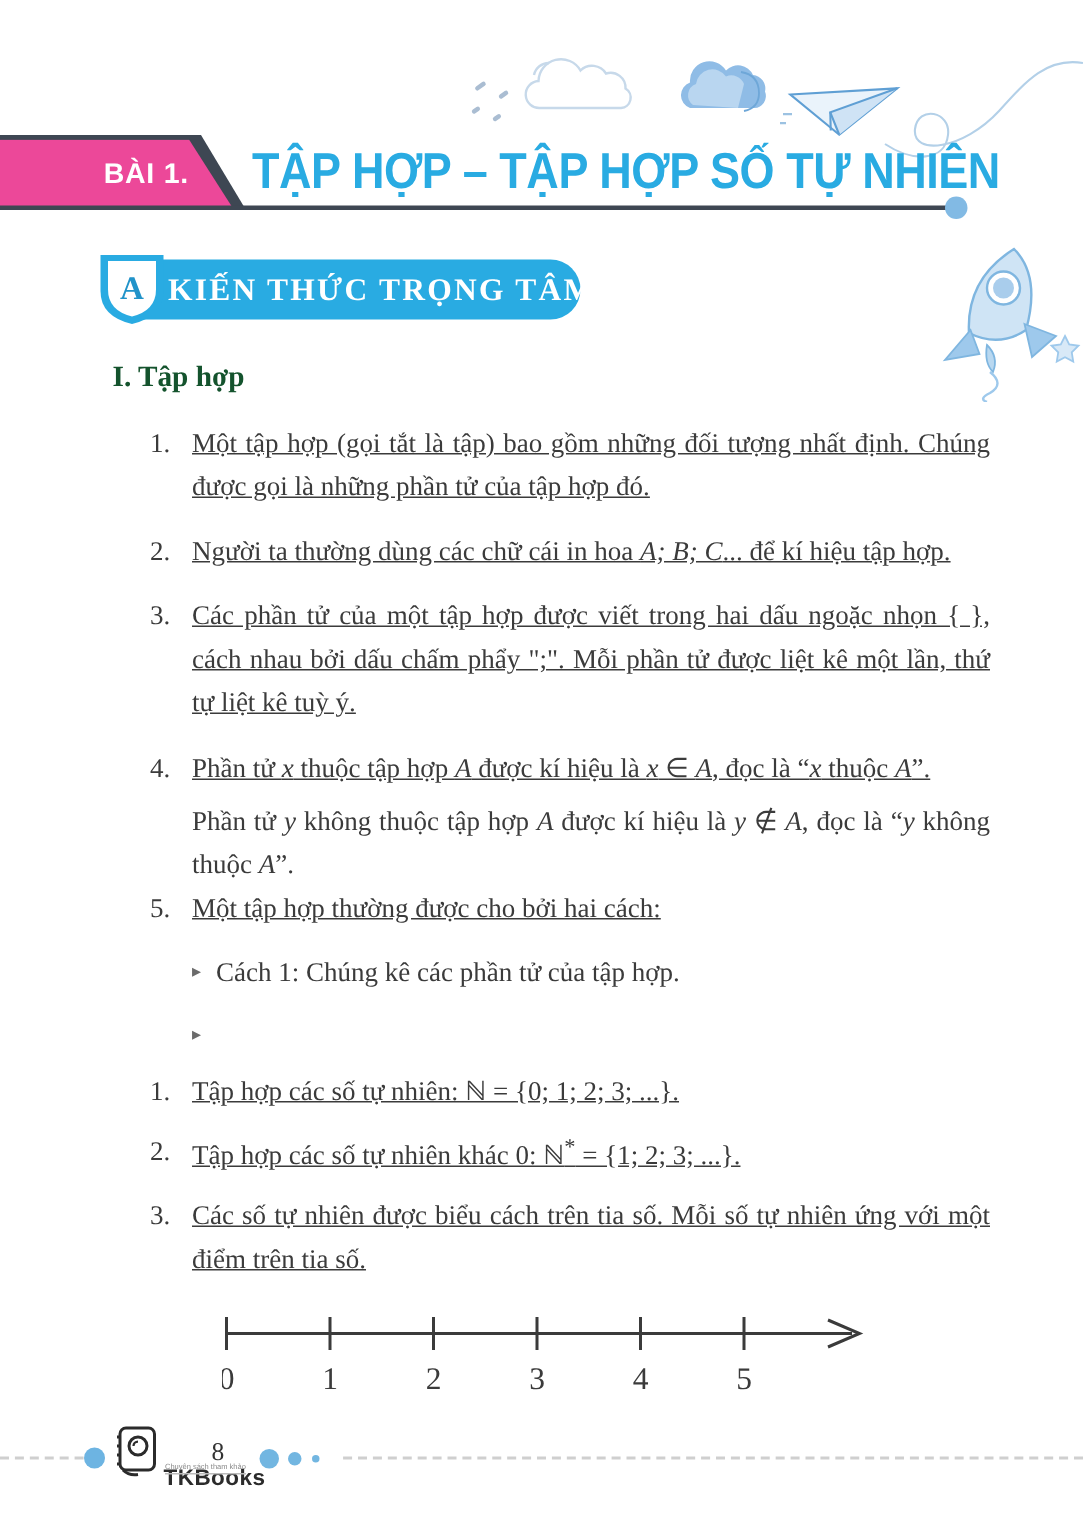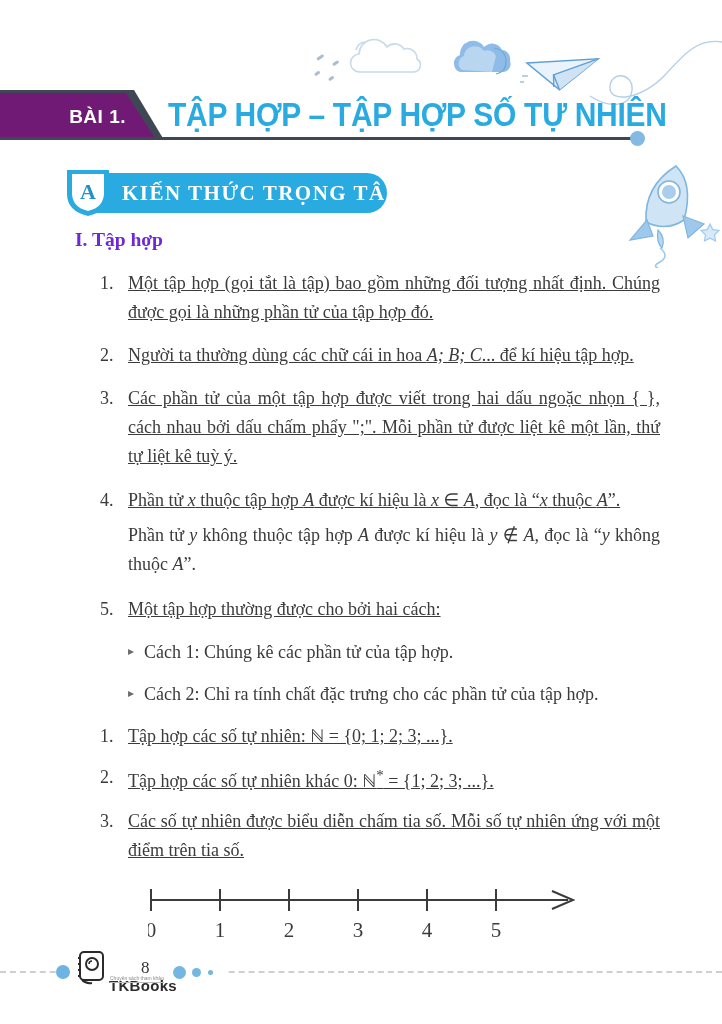--- a/index.html
+++ b/index.html
@@ -12,43 +12,43 @@
   .cloud-outline{left:348px;top:30px;}
   .cloud-filled{left:450px;top:34px;}
   .paper-plane{left:520px;top:48px;}
   .plane-trail{left:556px;top:12px;}
   .rocket{left:626px;top:156px;}
 
   
   .banner-back{position:absolute;left:0;top:90px;width:164px;height:50px;background:#3E4753;
                -webkit-clip-path:polygon(0 0,134px 0,164px 100%,0 100%);
                clip-path:polygon(0 0,134px 0,164px 100%,0 100%);}
-  .banner-blue{position:absolute;left:0;top:93px;width:156px;height:47px;background:#701a75;
+  .banner-blue{position:absolute;left:0;top:93px;width:156px;height:47px;background:#ec4899;
                -webkit-clip-path:polygon(0 0,126px 0,156px 100%,0 100%);
                clip-path:polygon(0 0,126px 0,156px 100%,0 100%);
                display:flex;align-items:center;}
   .banner-blue .lesson{width:126px;text-align:right;color:#fff;
                font-family:"Liberation Sans",sans-serif;font-weight:bold;font-size:19px;letter-spacing:.5px;}
   .banner-title{position:absolute;left:168px;top:96px;width:500px;color:#29ABE2;
                font-family:"Liberation Sans",sans-serif;font-weight:bold;font-size:30px;
                letter-spacing:-.3px;white-space:nowrap;transform:scaleY(1.12);transform-origin:left top;}
   .banner-rule{position:absolute;left:0;top:137px;width:640px;height:3px;background:#3E4753;}
   .banner-dot{position:absolute;left:630px;top:131px;width:15px;height:15px;border-radius:50%;background:#82BAE4;}
 
   
   .badge-pill{position:absolute;left:88px;top:173px;width:299px;height:40px;background:#29ABE2;
               border-radius:8px 20px 20px 8px;display:flex;align-items:center;padding-left:34px;
-              box-sizing:border-box;}
+              box-sizing:border-box;justify-content:center;}
   .badge-pill .pill-label{color:#fff;font-family:"Liberation Serif",serif;font-weight:bold;
               font-size:21px;letter-spacing:1.5px;white-space:nowrap;}
   .badge-shield{position:absolute;left:64px;top:168px;}
 
   
   .cont{position:absolute;left:75px;top:224px;width:585px;font-size:18px;line-height:1.62;color:#3b3b3b;}
-  .sec-h{font-weight:bold;font-size:19.5px;color:#6d28d9;margin:0 0 13px 0;}
+  .sec-h{font-weight:bold;font-size:19.5px;color:#14532d;margin:12px 0 13px 0;}
   .sec-h2{margin-top:27px;}
   .item{display:flex;margin-bottom:14px;}
   .item .num{flex:0 0 28px;margin-left:25px;}
   .item .txt{flex:1;text-align:justify;text-decoration:underline;}
   .cont i{font-style:italic;}
   .para2{margin:6px 0 0 53px;text-align:justify;}
   .m-row{display:flex;margin:0 0 13px 53px;}
   .m-row .tri{color:#6b6b6b;font-size:12px;padding-top:4px;margin-right:10px;}
   .p2 .item{margin-bottom:11px;}
   .numline{margin:10px 0 0 73px;}
@@ -150,49 +150,48 @@
 
     <div class="item">
       <div class="num">3.</div>
       <div class="txt">Các phần tử của một tập hợp được viết trong hai dấu ngoặc nhọn { }, cách nhau bởi dấu chấm phẩy ";". Mỗi phần tử được liệt kê một lần, thứ tự liệt kê tuỳ ý.</div>
     </div>
 
     <div class="item" style="margin-bottom:6px;">
       <div class="num">4.</div>
       <div class="txt">Phần tử <i>x</i> thuộc tập hợp <i>A</i> được kí hiệu là <i>x</i> ∈ <i>A</i>, đọc là “<i>x</i> thuộc <i>A</i>”.</div>
     </div>
-    <div class="para2" style="margin-bottom:16px;">Phần tử <i>y</i> không thuộc tập hợp <i>A</i> được kí hiệu là <i>y</i> ∉ <i>A</i>, đọc là “<i>y</i> không thuộc <i>A</i>”.</div>
+    <div class="para2" style="">Phần tử <i>y</i> không thuộc tập hợp <i>A</i> được kí hiệu là <i>y</i> ∉ <i>A</i>, đọc là “<i>y</i> không thuộc <i>A</i>”.</div>
 
     <div class="item">
       <div class="num">5.</div>
       <div class="txt">Một tập hợp thường được cho bởi hai cách:</div>
     </div>
 
     <div class="m-row">
       <span class="tri">▸</span>
       <span>Cách 1: Chúng kê các phần tử của tập hợp.</span>
     </div>
     <div class="m-row">
       <span class="tri">▸</span>
-      <span>Cách 2: Chỉ ra tính chất đặc trưng cho các phần tử của tập hợp.</span>
     </div>
 
 
     <div class="p2">
       <div class="item">
         <div class="num">1.</div>
         <div class="txt">Tập hợp các số tự nhiên: ℕ = {0; 1; 2; 3; ...}.</div>
       </div>
       <div class="item">
         <div class="num">2.</div>
         <div class="txt">Tập hợp các số tự nhiên khác 0: ℕ<sup>*</sup> = {1; 2; 3; ...}.</div>
       </div>
       <div class="item">
         <div class="num">3.</div>
-        <div class="txt">Các số tự nhiên được biểu diễn chấm tia số. Mỗi số tự nhiên ứng với một điểm trên tia số.</div>
+        <div class="txt">Các số tự nhiên được biểu cách trên tia số. Mỗi số tự nhiên ứng với một điểm trên tia số.</div>
       </div>
     </div>
 
     
     <svg class="numline" width="445" height="56" viewBox="0 0 445 56">
       <line x1="2" y1="14" x2="420" y2="14" stroke="#3b3b3b" stroke-width="2"></line>
       <path d="M404 5 L425 14 L404 23" fill="none" stroke="#3b3b3b" stroke-width="2"></path>
       <g stroke="#3b3b3b" stroke-width="2">
         <line x1="3" y1="3" x2="3" y2="25"></line>
         <line x1="72" y1="3" x2="72" y2="25"></line>

